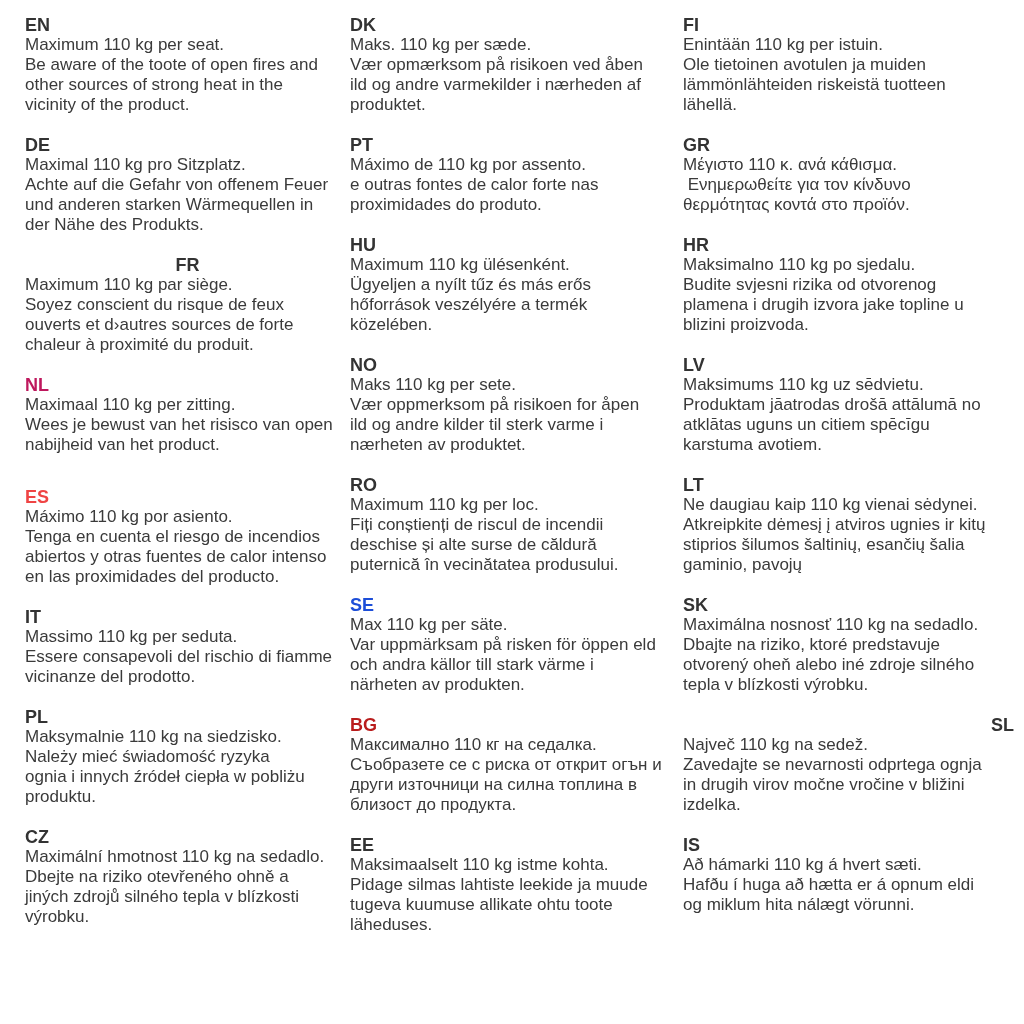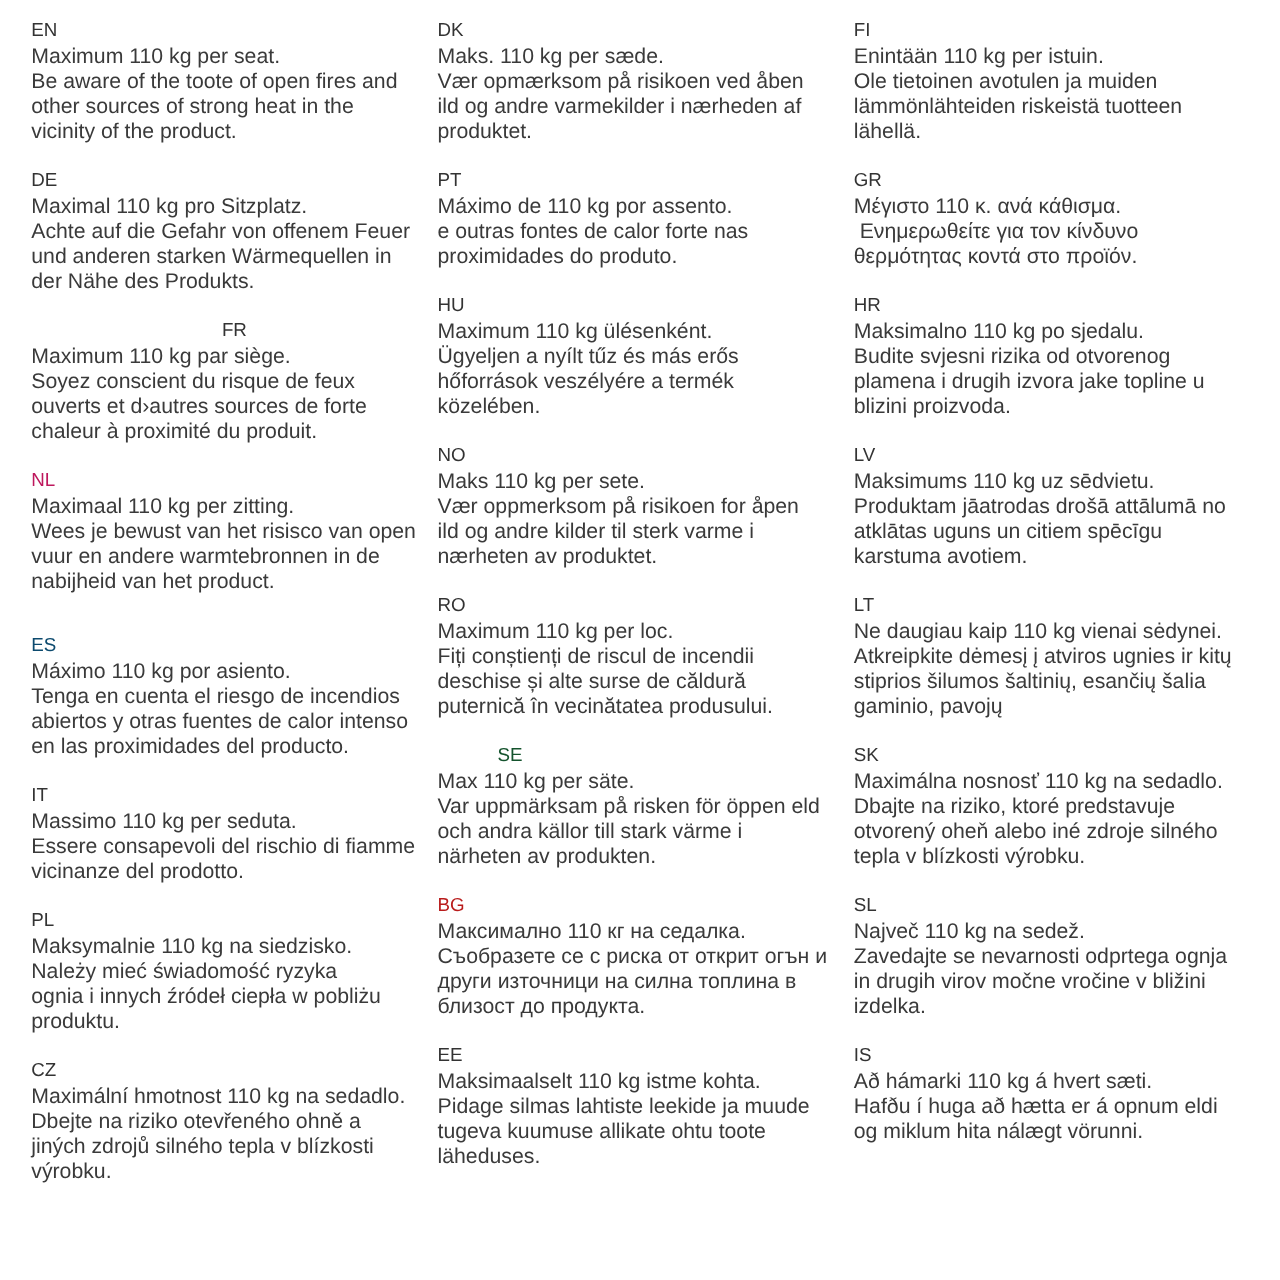--- a/index.html
+++ b/index.html
@@ -26,22 +26,22 @@
     box-sizing: border-box;
     flex: 0 0 auto;
   }
   .column:nth-child(1) { width: 325px; }
   .column:nth-child(2) { width: 333px; }
   .column:nth-child(3) { flex: 1 1 auto; padding-right: 10px; }
   .lang-section {
     margin: 0 0 20px 0;
   }
   .lang-code {
-    font-weight: normal;
-    font-size: 15px;
+    font-weight: bold;
+    font-size: 18px;
     line-height: 20px;
     color: #333333;
     white-space: pre;
   }
   .line {
     font-size: 17px;
     line-height: 20px;
     white-space: pre;
   }
 </style>
@@ -68,25 +68,24 @@
         <div class="lang-code" style="color: rgb(51, 51, 51); text-align: center;">FR</div>
         <div class="line">Maximum 110 kg par siège.</div>
         <div class="line">Soyez conscient du risque de feux</div>
         <div class="line">ouverts et d›autres sources de forte</div>
         <div class="line">chaleur à proximité du produit.</div>
       </section>
       <section class="lang-section">
         <div class="lang-code" style="color: #be185d;">NL</div>
         <div class="line">Maximaal 110 kg per zitting.</div>
         <div class="line">Wees je bewust van het risisco van open</div>
-        <div class="line">vuur en andere warmtebronnen in de</div>
         <div class="line">nabijheid van het product.</div>
       </section>
       <section class="lang-section">
-        <div class="lang-code" style="color: #0c4a6e; margin-top: 32px;">ES</div>
+        <div class="lang-code" style="color: #ef4444; margin-top: 32px;">ES</div>
         <div class="line">Máximo 110 kg por asiento.</div>
         <div class="line">Tenga en cuenta el riesgo de incendios</div>
         <div class="line">abiertos y otras fuentes de calor intenso</div>
         <div class="line">en las proximidades del producto.</div>
       </section>
       <section class="lang-section">
         <div class="lang-code" style="color: rgb(51, 51, 51);">IT</div>
         <div class="line">Massimo 110 kg per seduta.</div>
         <div class="line">Essere consapevoli del rischio di fiamme</div>
         <div class="line">vicinanze del prodotto.</div>
@@ -135,21 +134,21 @@
         <div class="line">nærheten av produktet.</div>
       </section>
       <section class="lang-section">
         <div class="lang-code" style="color: rgb(51, 51, 51);">RO</div>
         <div class="line">Maximum 110 kg per loc.</div>
         <div class="line">Fiți conștienți de riscul de incendii</div>
         <div class="line">deschise și alte surse de căldură</div>
         <div class="line">puternică în vecinătatea produsului.</div>
       </section>
       <section class="lang-section">
-        <div class="lang-code" style="color: #14532d; margin-left: 48px;">SE</div>
+        <div class="lang-code" style="color: #1d4ed8;">SE</div>
         <div class="line">Max 110 kg per säte.</div>
         <div class="line">Var uppmärksam på risken för öppen eld</div>
         <div class="line">och andra källor till stark värme i</div>
         <div class="line">närheten av produkten.</div>
       </section>
       <section class="lang-section">
         <div class="lang-code" style="color: #b91c1c;">BG</div>
         <div class="line">Максимално 110 кг на седалка.</div>
         <div class="line">Съобразете се с риска от открит огън и</div>
         <div class="line">други източници на силна топлина в</div>
@@ -199,21 +198,21 @@
         <div class="line">gaminio, pavojų</div>
       </section>
       <section class="lang-section">
         <div class="lang-code" style="color: rgb(51, 51, 51);">SK</div>
         <div class="line">Maximálna nosnosť 110 kg na sedadlo.</div>
         <div class="line">Dbajte na riziko, ktoré predstavuje</div>
         <div class="line">otvorený oheň alebo iné zdroje silného</div>
         <div class="line">tepla v blízkosti výrobku.</div>
       </section>
       <section class="lang-section">
-        <div class="lang-code" style="color: rgb(51, 51, 51);">SL</div>
+        <div class="lang-code" style="color: rgb(51, 51, 51); text-align: right;">SL</div>
         <div class="line">Največ 110 kg na sedež.</div>
         <div class="line">Zavedajte se nevarnosti odprtega ognja</div>
         <div class="line">in drugih virov močne vročine v bližini</div>
         <div class="line">izdelka.</div>
       </section>
       <section class="lang-section">
         <div class="lang-code" style="color: rgb(51, 51, 51);">IS</div>
         <div class="line">Að hámarki 110 kg á hvert sæti.</div>
         <div class="line">Hafðu í huga að hætta er á opnum eldi</div>
         <div class="line">og miklum hita nálægt vörunni.</div>

